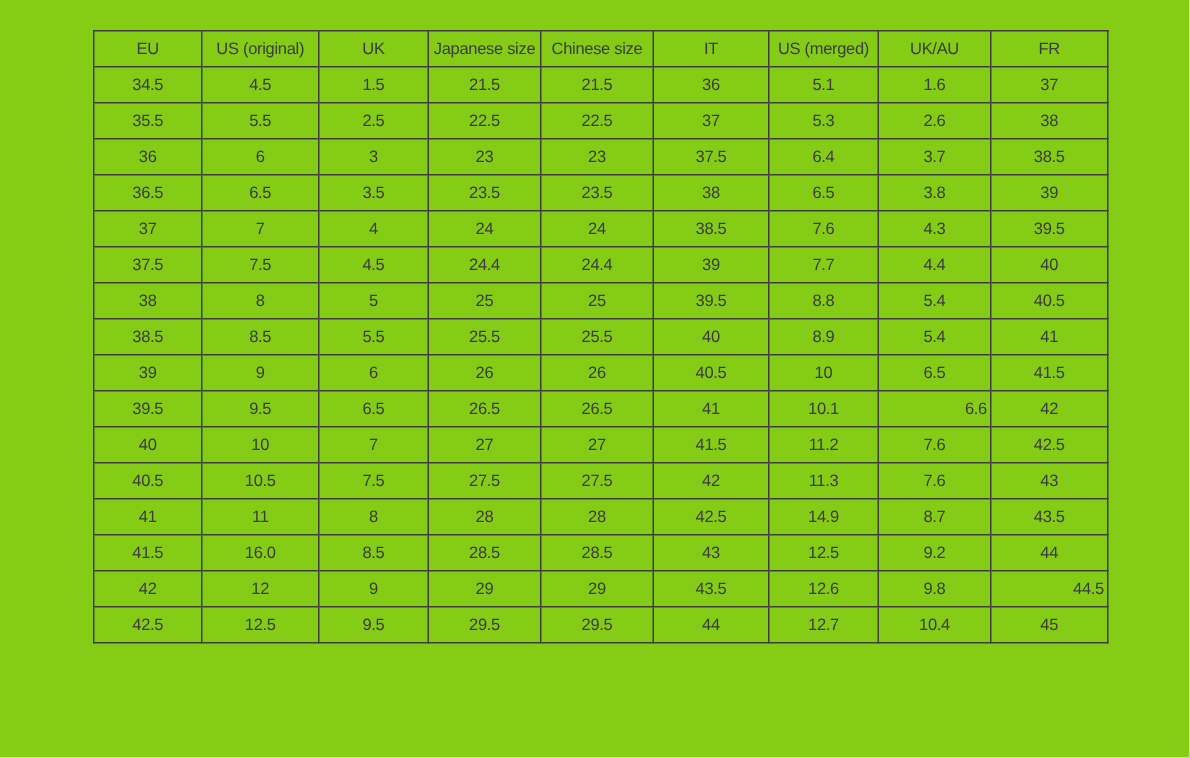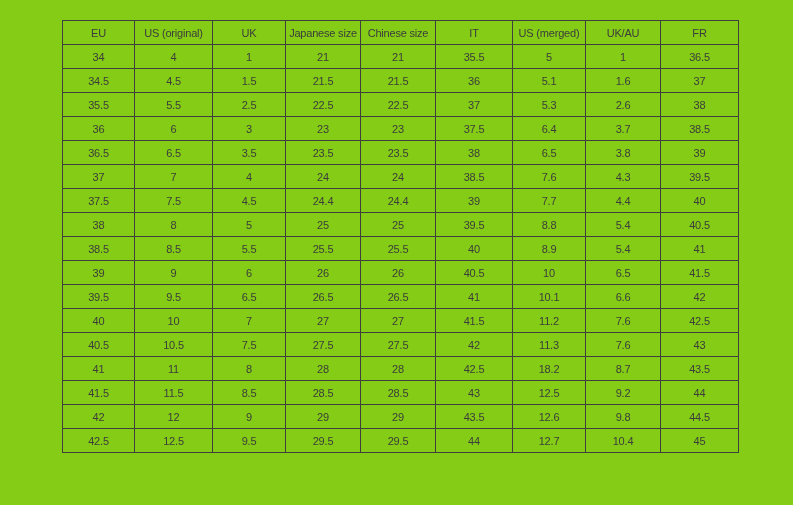--- a/index.html
+++ b/index.html
@@ -62,31 +62,20 @@
           <th style="color: rgb(60, 60, 60); border-color: rgb(63, 63, 63);">Japanese size</th>
           <th style="color: rgb(60, 60, 60); border-color: rgb(63, 63, 63);">Chinese size</th>
           <th style="color: rgb(60, 60, 60); border-color: rgb(63, 63, 63);">IT</th>
           <th style="color: rgb(60, 60, 60); border-color: rgb(63, 63, 63);">US (merged)</th>
           <th style="color: rgb(60, 60, 60); border-color: rgb(63, 63, 63);">UK/AU</th>
           <th style="color: rgb(60, 60, 60); border-color: rgb(63, 63, 63);">FR</th>
         </tr>
     </thead>
     <tbody>
         <tr>
-          <td style="color: rgb(60, 60, 60); border-color: rgb(63, 63, 63);">34</td>
-          <td style="color: rgb(60, 60, 60); border-color: rgb(63, 63, 63);">4</td>
-          <td style="color: rgb(60, 60, 60); border-color: rgb(63, 63, 63);">1</td>
-          <td style="color: rgb(60, 60, 60); border-color: rgb(63, 63, 63);">21</td>
-          <td style="color: rgb(60, 60, 60); border-color: rgb(63, 63, 63);">21</td>
-          <td style="color: rgb(60, 60, 60); border-color: rgb(63, 63, 63);">35.5</td>
-          <td style="color: rgb(60, 60, 60); border-color: rgb(63, 63, 63);">5</td>
-          <td style="color: rgb(60, 60, 60); border-color: rgb(63, 63, 63);">1</td>
-          <td style="color: rgb(60, 60, 60); border-color: rgb(63, 63, 63);">36.5</td>
-        </tr>
-        <tr>
           <td style="color: rgb(60, 60, 60); border-color: rgb(63, 63, 63);">34.5</td>
           <td style="color: rgb(60, 60, 60); border-color: rgb(63, 63, 63);">4.5</td>
           <td style="color: rgb(60, 60, 60); border-color: rgb(63, 63, 63); margin-top: 28px;">1.5</td>
           <td style="color: rgb(60, 60, 60); border-color: rgb(63, 63, 63);">21.5</td>
           <td style="color: rgb(60, 60, 60); border-color: rgb(63, 63, 63);">21.5</td>
           <td style="color: rgb(60, 60, 60); border-color: rgb(63, 63, 63);">36</td>
           <td style="color: rgb(60, 60, 60); border-color: rgb(63, 63, 63);">5.1</td>
           <td style="color: rgb(60, 60, 60); border-color: rgb(63, 63, 63);">1.6</td>
           <td style="color: rgb(60, 60, 60); border-color: rgb(63, 63, 63);">37</td>
         </tr>
@@ -179,21 +168,21 @@
           <td style="color: rgb(60, 60, 60); border-color: rgb(63, 63, 63);">41.5</td>
         </tr>
         <tr>
           <td style="color: rgb(60, 60, 60); border-color: rgb(63, 63, 63);">39.5</td>
           <td style="color: rgb(60, 60, 60); border-color: rgb(63, 63, 63);">9.5</td>
           <td style="color: rgb(60, 60, 60); border-color: rgb(63, 63, 63);">6.5</td>
           <td style="color: rgb(60, 60, 60); border-color: rgb(63, 63, 63);">26.5</td>
           <td style="color: rgb(60, 60, 60); border-color: rgb(63, 63, 63);">26.5</td>
           <td style="color: rgb(60, 60, 60); border-color: rgb(63, 63, 63);">41</td>
           <td style="color: rgb(60, 60, 60); border-color: rgb(63, 63, 63);">10.1</td>
-          <td style="color: rgb(60, 60, 60); border-color: rgb(63, 63, 63);">6.6</td>
+          <td style="color: rgb(60, 60, 60); border-color: rgb(63, 63, 63); text-align: right;">6.6</td>
           <td style="color: rgb(60, 60, 60); border-color: rgb(63, 63, 63);">42</td>
         </tr>
         <tr>
           <td style="color: rgb(60, 60, 60); border-color: rgb(63, 63, 63);">40</td>
           <td style="color: rgb(60, 60, 60); border-color: rgb(63, 63, 63);">10</td>
           <td style="color: rgb(60, 60, 60); border-color: rgb(63, 63, 63);">7</td>
           <td style="color: rgb(60, 60, 60); border-color: rgb(63, 63, 63);">27</td>
           <td style="color: rgb(60, 60, 60); border-color: rgb(63, 63, 63);">27</td>
           <td style="color: rgb(60, 60, 60); border-color: rgb(63, 63, 63);">41.5</td>
           <td style="color: rgb(60, 60, 60); border-color: rgb(63, 63, 63); margin-top: 22px;">11.2</td>
@@ -211,45 +200,45 @@
           <td style="color: rgb(60, 60, 60); border-color: rgb(63, 63, 63);">7.6</td>
           <td style="color: rgb(60, 60, 60); border-color: rgb(63, 63, 63);">43</td>
         </tr>
         <tr>
           <td style="color: rgb(60, 60, 60); border-color: rgb(63, 63, 63);">41</td>
           <td style="color: rgb(60, 60, 60); border-color: rgb(63, 63, 63);">11</td>
           <td style="color: rgb(60, 60, 60); border-color: rgb(63, 63, 63);">8</td>
           <td style="color: rgb(60, 60, 60); border-color: rgb(63, 63, 63);">28</td>
           <td style="color: rgb(60, 60, 60); border-color: rgb(63, 63, 63);">28</td>
           <td style="color: rgb(60, 60, 60); border-color: rgb(63, 63, 63);">42.5</td>
-          <td style="color: rgb(60, 60, 60); border-color: rgb(63, 63, 63);">18.2</td>
+          <td style="color: rgb(60, 60, 60); border-color: rgb(63, 63, 63);">14.9</td>
           <td style="color: rgb(60, 60, 60); border-color: rgb(63, 63, 63);">8.7</td>
           <td style="color: rgb(60, 60, 60); border-color: rgb(63, 63, 63);">43.5</td>
         </tr>
         <tr>
           <td style="color: rgb(60, 60, 60); border-color: rgb(63, 63, 63);">41.5</td>
-          <td style="color: rgb(60, 60, 60); border-color: rgb(63, 63, 63);">11.5</td>
+          <td style="color: rgb(60, 60, 60); border-color: rgb(63, 63, 63);">16.0</td>
           <td style="color: rgb(60, 60, 60); border-color: rgb(63, 63, 63);">8.5</td>
           <td style="color: rgb(60, 60, 60); border-color: rgb(63, 63, 63);">28.5</td>
           <td style="color: rgb(60, 60, 60); border-color: rgb(63, 63, 63);">28.5</td>
           <td style="color: rgb(60, 60, 60); border-color: rgb(63, 63, 63);">43</td>
           <td style="color: rgb(60, 60, 60); border-color: rgb(63, 63, 63);">12.5</td>
           <td style="color: rgb(60, 60, 60); border-color: rgb(63, 63, 63);">9.2</td>
           <td style="color: rgb(60, 60, 60); border-color: rgb(63, 63, 63);">44</td>
         </tr>
         <tr>
           <td style="color: rgb(60, 60, 60); border-color: rgb(63, 63, 63);">42</td>
           <td style="color: rgb(60, 60, 60); border-color: rgb(63, 63, 63);">12</td>
           <td style="color: rgb(60, 60, 60); border-color: rgb(63, 63, 63);">9</td>
           <td style="color: rgb(60, 60, 60); border-color: rgb(63, 63, 63);">29</td>
           <td style="color: rgb(60, 60, 60); border-color: rgb(63, 63, 63);">29</td>
           <td style="color: rgb(60, 60, 60); border-color: rgb(63, 63, 63);">43.5</td>
           <td style="color: rgb(60, 60, 60); border-color: rgb(63, 63, 63); margin-top: 16px;">12.6</td>
           <td style="color: rgb(60, 60, 60); border-color: rgb(63, 63, 63);">9.8</td>
-          <td style="color: rgb(60, 60, 60); border-color: rgb(63, 63, 63);">44.5</td>
+          <td style="color: rgb(60, 60, 60); border-color: rgb(63, 63, 63); text-align: right;">44.5</td>
         </tr>
         <tr>
           <td style="color: rgb(60, 60, 60); border-color: rgb(63, 63, 63);">42.5</td>
           <td style="color: rgb(60, 60, 60); border-color: rgb(63, 63, 63);">12.5</td>
           <td style="color: rgb(60, 60, 60); border-color: rgb(63, 63, 63);">9.5</td>
           <td style="color: rgb(60, 60, 60); border-color: rgb(63, 63, 63);">29.5</td>
           <td style="color: rgb(60, 60, 60); border-color: rgb(63, 63, 63);">29.5</td>
           <td style="color: rgb(60, 60, 60); border-color: rgb(63, 63, 63);">44</td>
           <td style="color: rgb(60, 60, 60); border-color: rgb(63, 63, 63);">12.7</td>
           <td style="color: rgb(60, 60, 60); border-color: rgb(63, 63, 63);">10.4</td>

